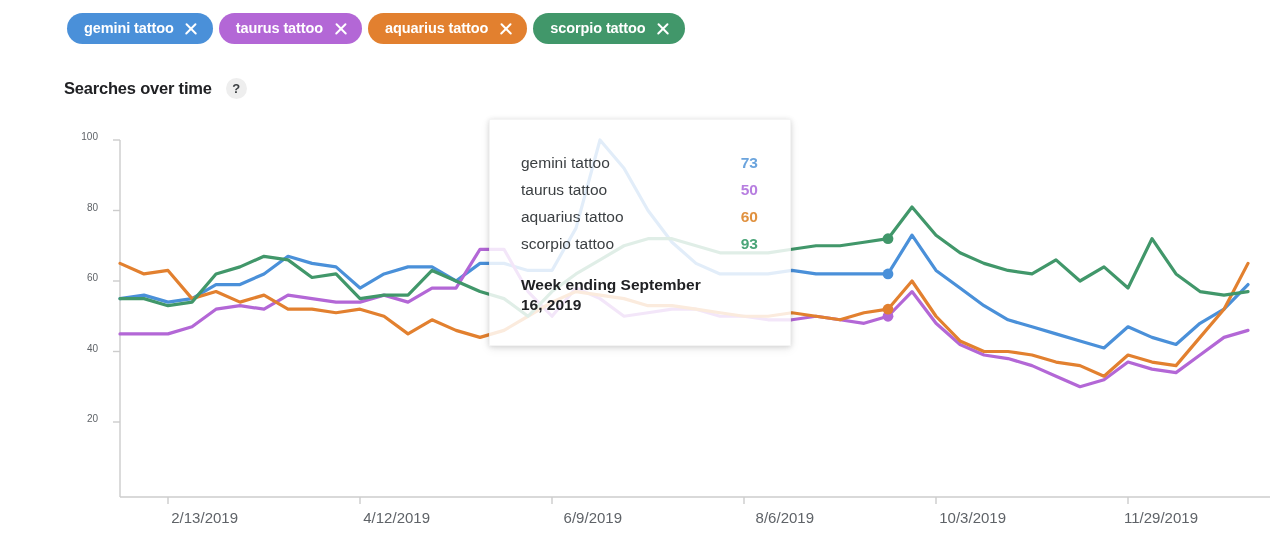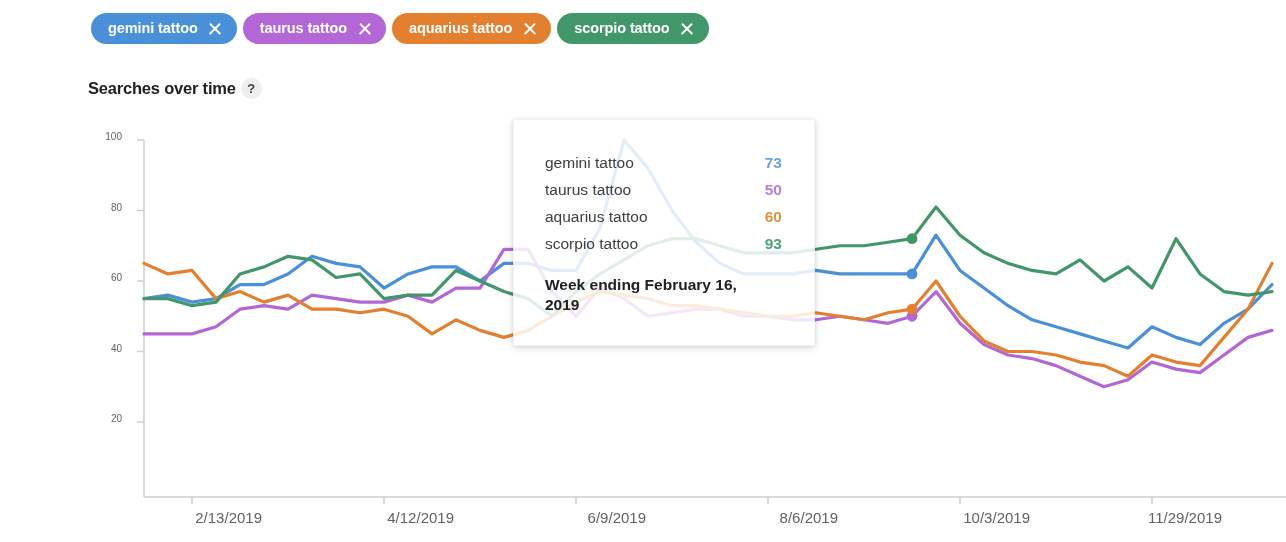--- a/index.html
+++ b/index.html
@@ -3,21 +3,21 @@
 <meta charset="utf-8">
 <style>
   * { box-sizing: border-box; }
   html, body {
     margin: 0; padding: 0;
     width: 1286px; height: 542px;
     background: #ffffff;
     font-family: "Liberation Sans", sans-serif;
     overflow: hidden;
   }
-  #root { position: relative; width: 1138px; height: 542px; background: #fff; margin-left: 24px; }
+  #root { position: relative; width: 1138px; height: 542px; background: #fff; }
 
   
   .chips {
     position: absolute; left: 67px; top: 13px;
     display: flex; align-items: center; gap: 6px;
   }
   .chip {
     display: flex; align-items: center; gap: 11px;
     height: 31px; padding: 0 15px 0 17px;
     border-radius: 16px;
@@ -37,21 +37,21 @@
   .chip-x::before, .chip-x::after {
     content: ""; position: absolute; left: 50%; top: 50%;
     width: 15px; height: 2.4px; background: #fff; border-radius: 1px;
   }
   .chip-x::before { transform: translate(-50%,-50%) rotate(45deg); }
   .chip-x::after  { transform: translate(-50%,-50%) rotate(-45deg); }
 
   
   .sec-title-row {
     position: absolute; left: 64px; top: 78px;
-    display: flex; align-items: center; gap: 5px;
+    display: flex; align-items: center; gap: 14px;
   }
   .sec-title {
     font-size: 16.5px; font-weight: 700; color: #202124;
     letter-spacing: -0.2px; line-height: 1;
   }
   .help-badge {
     width: 21px; height: 21px; border-radius: 50%;
     background: #eeeeee; color: #3c4043;
     font-size: 13px; font-weight: 700;
     display: flex; align-items: center; justify-content: center;
@@ -159,16 +159,16 @@
         </div>
         <div class="tt-row">
           <span class="tt-name">aquarius tattoo</span>
           <span class="tt-val" style="color: rgb(224, 145, 63);">60</span>
         </div>
         <div class="tt-row">
           <span class="tt-name">scorpio tattoo</span>
           <span class="tt-val" style="color: rgb(74, 165, 120);">93</span>
         </div>
       </div>
-    <div class="tt-date">Week ending February 16, 2019</div>
+    <div class="tt-date">Week ending September 16, 2019</div>
   </div>
 
 </div>
 
 </body></html>

